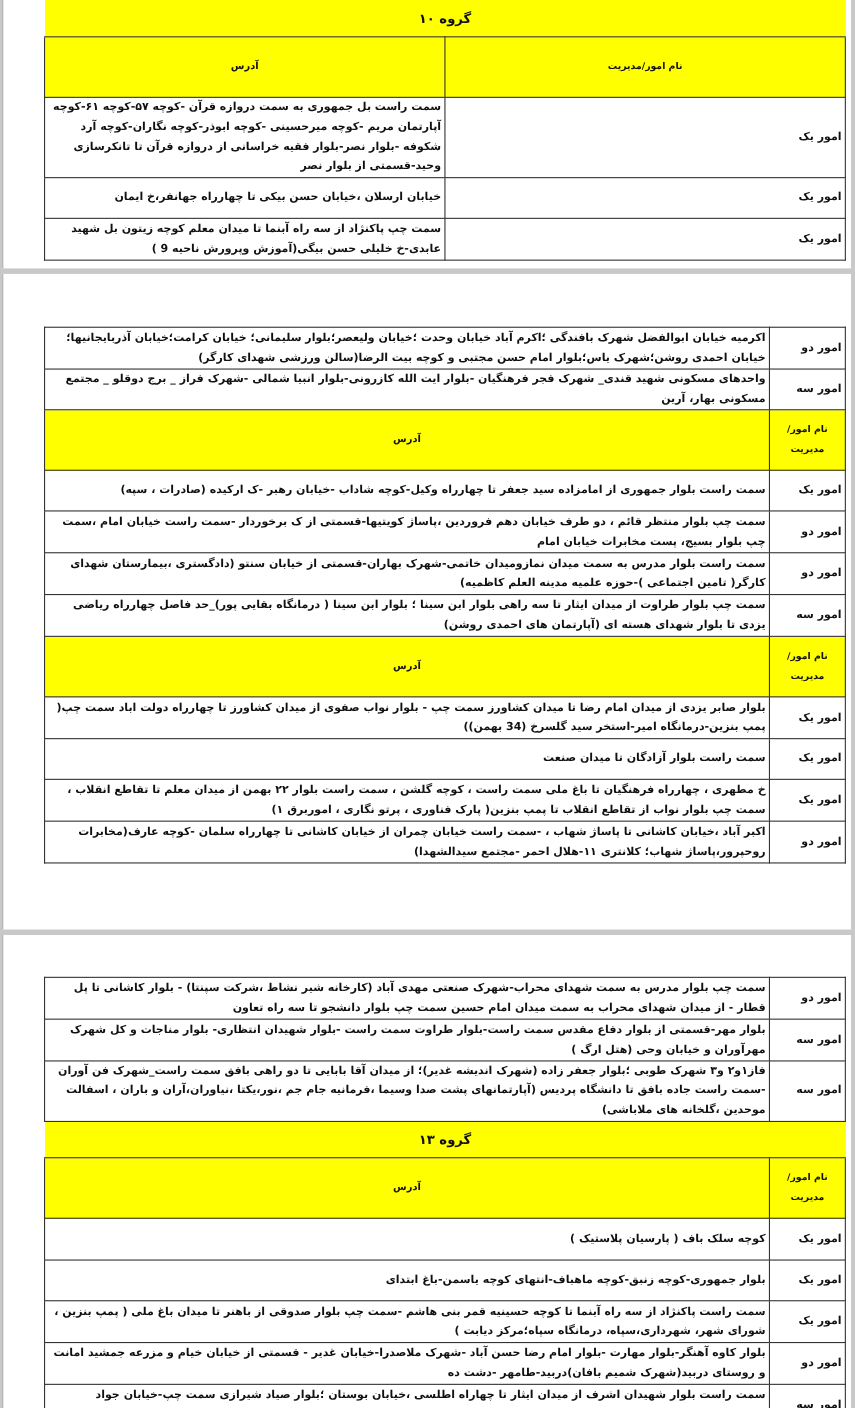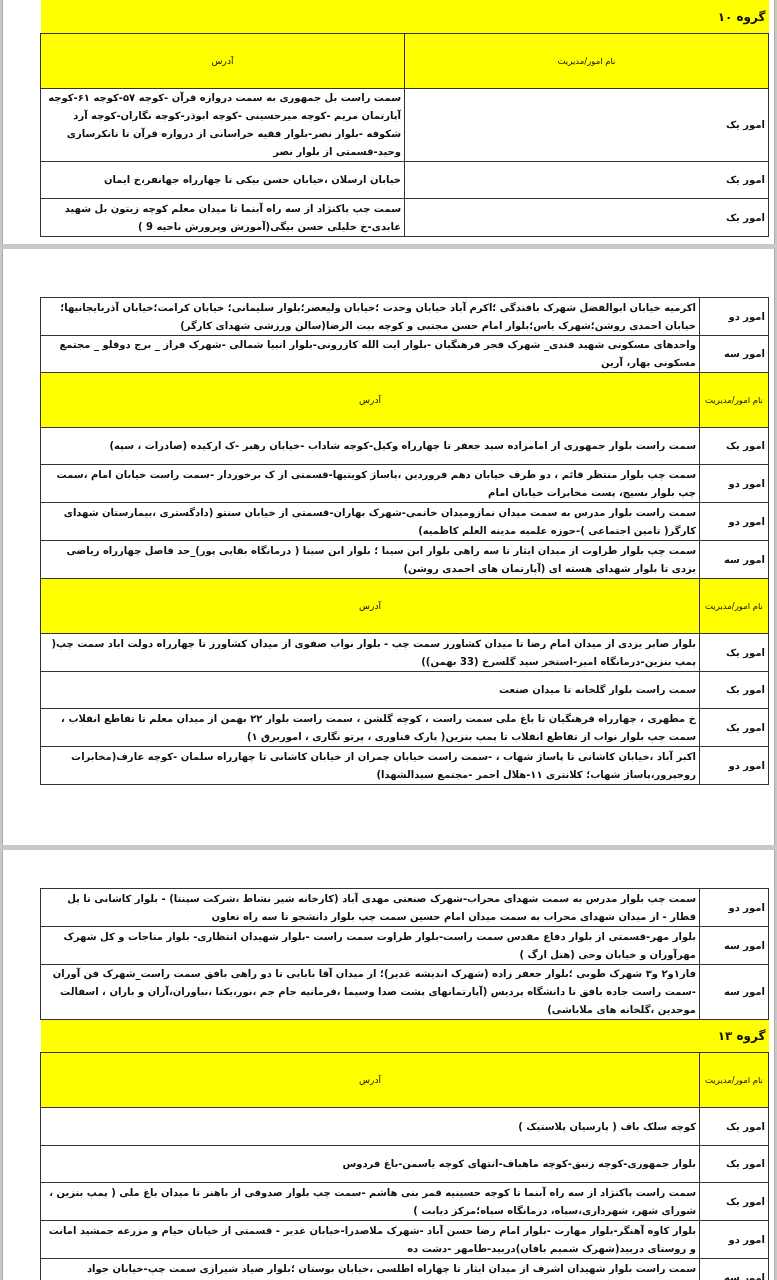--- a/index.html
+++ b/index.html
@@ -44,29 +44,29 @@
     }
     td.unit {
       width: 62px;
       text-align: right;
       font-size: 10.5px;
       border-left: 1px solid #333;
     }
     td.addr { text-align: right; }
     tr.group-row td {
       background: #ffff00;
-      text-align: right;
+      text-align: center;
       font-size: 12px;
       height: 46px;
       border-left: none;
       border-right: none;
     }
     tr.head-row td {
       background: #ffff00;
-      font-weight: normal;
+      font-weight: bold;
       font-size: 9px;
       height: 54px;
       text-align: center;
     }
     tr.head-row td.unit { font-size: 8.5px; }
     .t1 { top: 0; }
     .t2 { top: 48px; }
     .t3 { top: 38px; }
   </style>
 </head>
@@ -128,25 +128,25 @@
     <tr style="height:38px">
       <td class="unit">امور سه</td>
       <td class="addr">سمت چپ بلوار طراوت از میدان ایثار تا سه راهی بلوار ابن سینا ؛ بلوار ابن سینا ( درمانگاه بقایی پور)_حد فاصل چهارراه ریاضی یزدی تا بلوار شهدای هسته ای (آپارتمان های احمدی روشن)</td>
     </tr>
     <tr class="head-row">
       <td class="unit" style="height:37px">نام امور/مدیریت</td>
       <td>آدرس</td>
     </tr>
     <tr style="height:38px">
       <td class="unit">امور یک</td>
-      <td class="addr">بلوار صابر یزدی از میدان امام رضا تا میدان کشاورز سمت چپ - بلوار نواب صفوی از میدان کشاورز تا چهارراه دولت اباد سمت چپ( پمپ بنزین-درمانگاه امیر-استخر سید گلسرخ (33 بهمن))</td>
-    </tr>
-    <tr style="height:37px">
-      <td class="unit">امور یک</td>
-      <td class="addr">سمت راست بلوار گلخانه تا میدان صنعت</td>
+      <td class="addr">بلوار صابر یزدی از میدان امام رضا تا میدان کشاورز سمت چپ - بلوار نواب صفوی از میدان کشاورز تا چهارراه دولت اباد سمت چپ( پمپ بنزین-درمانگاه امیر-استخر سید گلسرخ (34 بهمن))</td>
+    </tr>
+    <tr style="height:37px">
+      <td class="unit">امور یک</td>
+      <td class="addr">سمت راست بلوار آزادگان تا میدان صنعت</td>
     </tr>
     <tr style="height:38px">
       <td class="unit">امور یک</td>
       <td class="addr">خ مطهری ، چهارراه فرهنگیان تا باغ ملی سمت راست ، کوچه گلشن ، سمت راست بلوار ۲۲ بهمن از میدان معلم تا تقاطع انقلاب ، سمت چپ بلوار نواب از تقاطع انقلاب تا پمپ بنزین( پارک فناوری ، پرتو نگاری ، اموربرق ۱)</td>
     </tr>
     <tr style="height:38px">
       <td class="unit">امور دو</td>
       <td class="addr">اکبر آباد ،خیابان کاشانی تا پاساژ شهاب ، -سمت راست خیابان چمران از خیابان کاشانی تا چهارراه سلمان -کوچه عارف(مخابرات روحپرور،پاساژ شهاب؛ کلانتری ۱۱-هلال احمر -مجتمع سیدالشهدا)</td>
     </tr>
   </tbody>
@@ -174,21 +174,21 @@
     <tr class="head-row">
       <td class="unit" style="height:37px">نام امور/مدیریت</td>
       <td>آدرس</td>
     </tr>
     <tr style="height:38px">
       <td class="unit">امور یک</td>
       <td class="addr">کوچه سلک باف ( پارسیان پلاستیک )</td>
     </tr>
     <tr style="height:37px">
       <td class="unit">امور یک</td>
-      <td class="addr">بلوار جمهوری-کوچه زنبق-کوچه ماهباف-انتهای کوچه یاسمن-باغ فردوس</td>
+      <td class="addr">بلوار جمهوری-کوچه زنبق-کوچه ماهباف-انتهای کوچه یاسمن-باغ ابتدای</td>
     </tr>
     <tr style="height:38px">
       <td class="unit">امور یک</td>
       <td class="addr">سمت راست پاکنژاد از سه راه آبنما تا کوچه حسینیه قمر بنی هاشم -سمت چپ بلوار صدوقی از باهنر تا میدان باغ ملی ( پمپ بنزین ، شورای شهر، شهرداری،سپاه، درمانگاه سپاه؛مرکز دیابت )</td>
     </tr>
     <tr style="height:38px">
       <td class="unit">امور دو</td>
       <td class="addr">بلوار کاوه آهنگر-بلوار مهارت -بلوار امام رضا حسن آباد -شهرک ملاصدرا-خیابان غدیر - قسمتی از خیابان خیام و مزرعه جمشید امانت و روستای دربید(شهرک شمیم بافان)دربید-طامهر -دشت ده</td>
     </tr>
     <tr style="height:38px">

